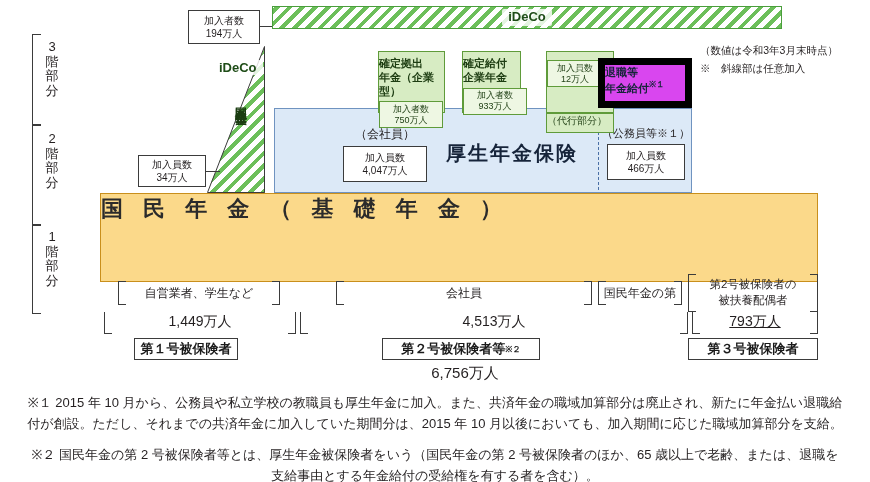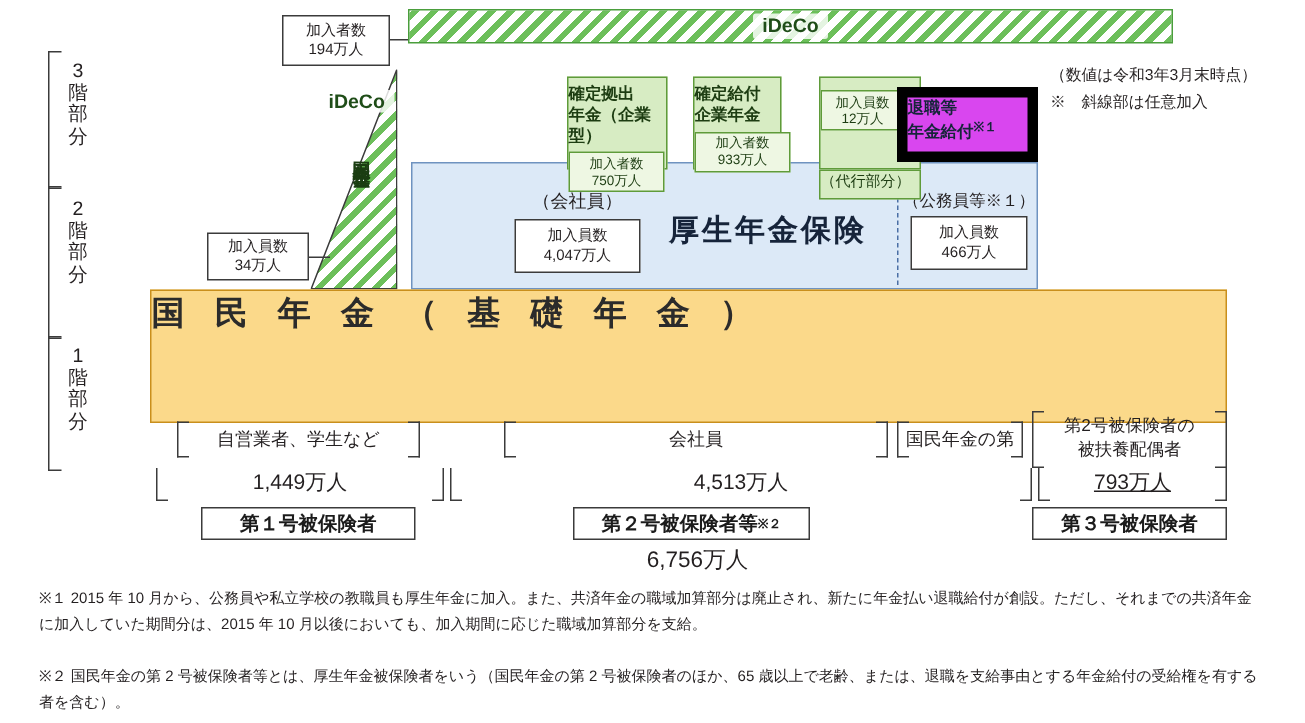--- a/index.html
+++ b/index.html
@@ -76,21 +76,21 @@
   .tier-wrap { position:absolute; }
   .tier-line {
     position:absolute; border-left:1px solid #3b3b3b; border-top:1px solid #3b3b3b;
     border-bottom:1px solid #3b3b3b; width:8px; left:0;
   }
   .tier-text {
     position:absolute; left:12px; width:16px; text-align:center;
     font-size:13px; line-height:1.12; letter-spacing:0px;
   }
 
-  .note { font-size:10px; line-height:1.65; color:#231f20; }
+  .note { font-size:13px; line-height:1.65; color:#231f20;text-align:center; }
   .note-idx { display:inline-block; }
 
   .small-note { font-size:10.5px; color:#231f20; line-height:1.5; }
 
   .callout {
     background:#ffffff; border:1px solid #3b3b3b; font-size:10px;
     line-height:1.3; text-align:center;
     display:flex; flex-direction:column; align-items:center; justify-content:center;
   }
 
@@ -266,21 +266,21 @@
     <div class="r" style="border-top:none; border-bottom:1px solid #3b3b3b;"></div>
   </div>
   <div class="abs total-num" style="left:300px; top:313px; width:388px;">4,513万人</div>
 
   <div class="brk-open" style="left:692px; top:312px; width:126px; height:22px;">
     <div class="l" style="border-top:none; border-bottom:1px solid #3b3b3b;"></div>
     <div class="r" style="border-top:none; border-bottom:1px solid #3b3b3b;"></div>
   </div>
   <div class="abs total-num" style="left:692px; top:313px; width:126px;text-decoration:underline;">793万人</div>
 
-  <div class="abs insured-box" style="left:134px; top:338px; width:143px; height:22px;">
+  <div class="abs insured-box" style="left:134px; top:338px; width:104px; height:22px;">
     <span>第１号被保険者</span>
   </div>
   <div class="abs insured-box" style="left:382px; top:338px; width:158px; height:22px;">
     <span>第２号被保険者等</span>
       <span class="sup">※２</span>
   </div>
   <div class="abs insured-box" style="left:688px; top:338px; width:130px; height:22px;">
     <span>第３号被保険者</span>
   </div>
 

